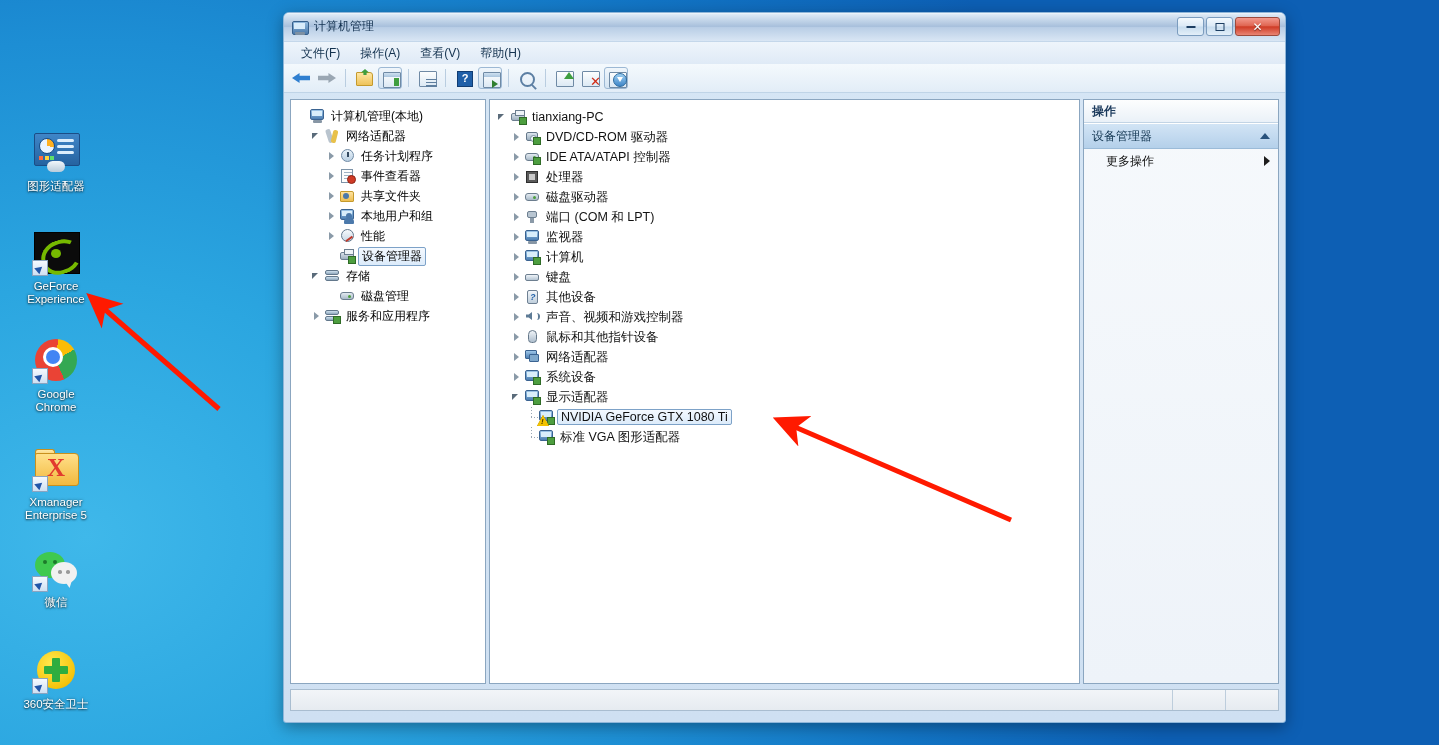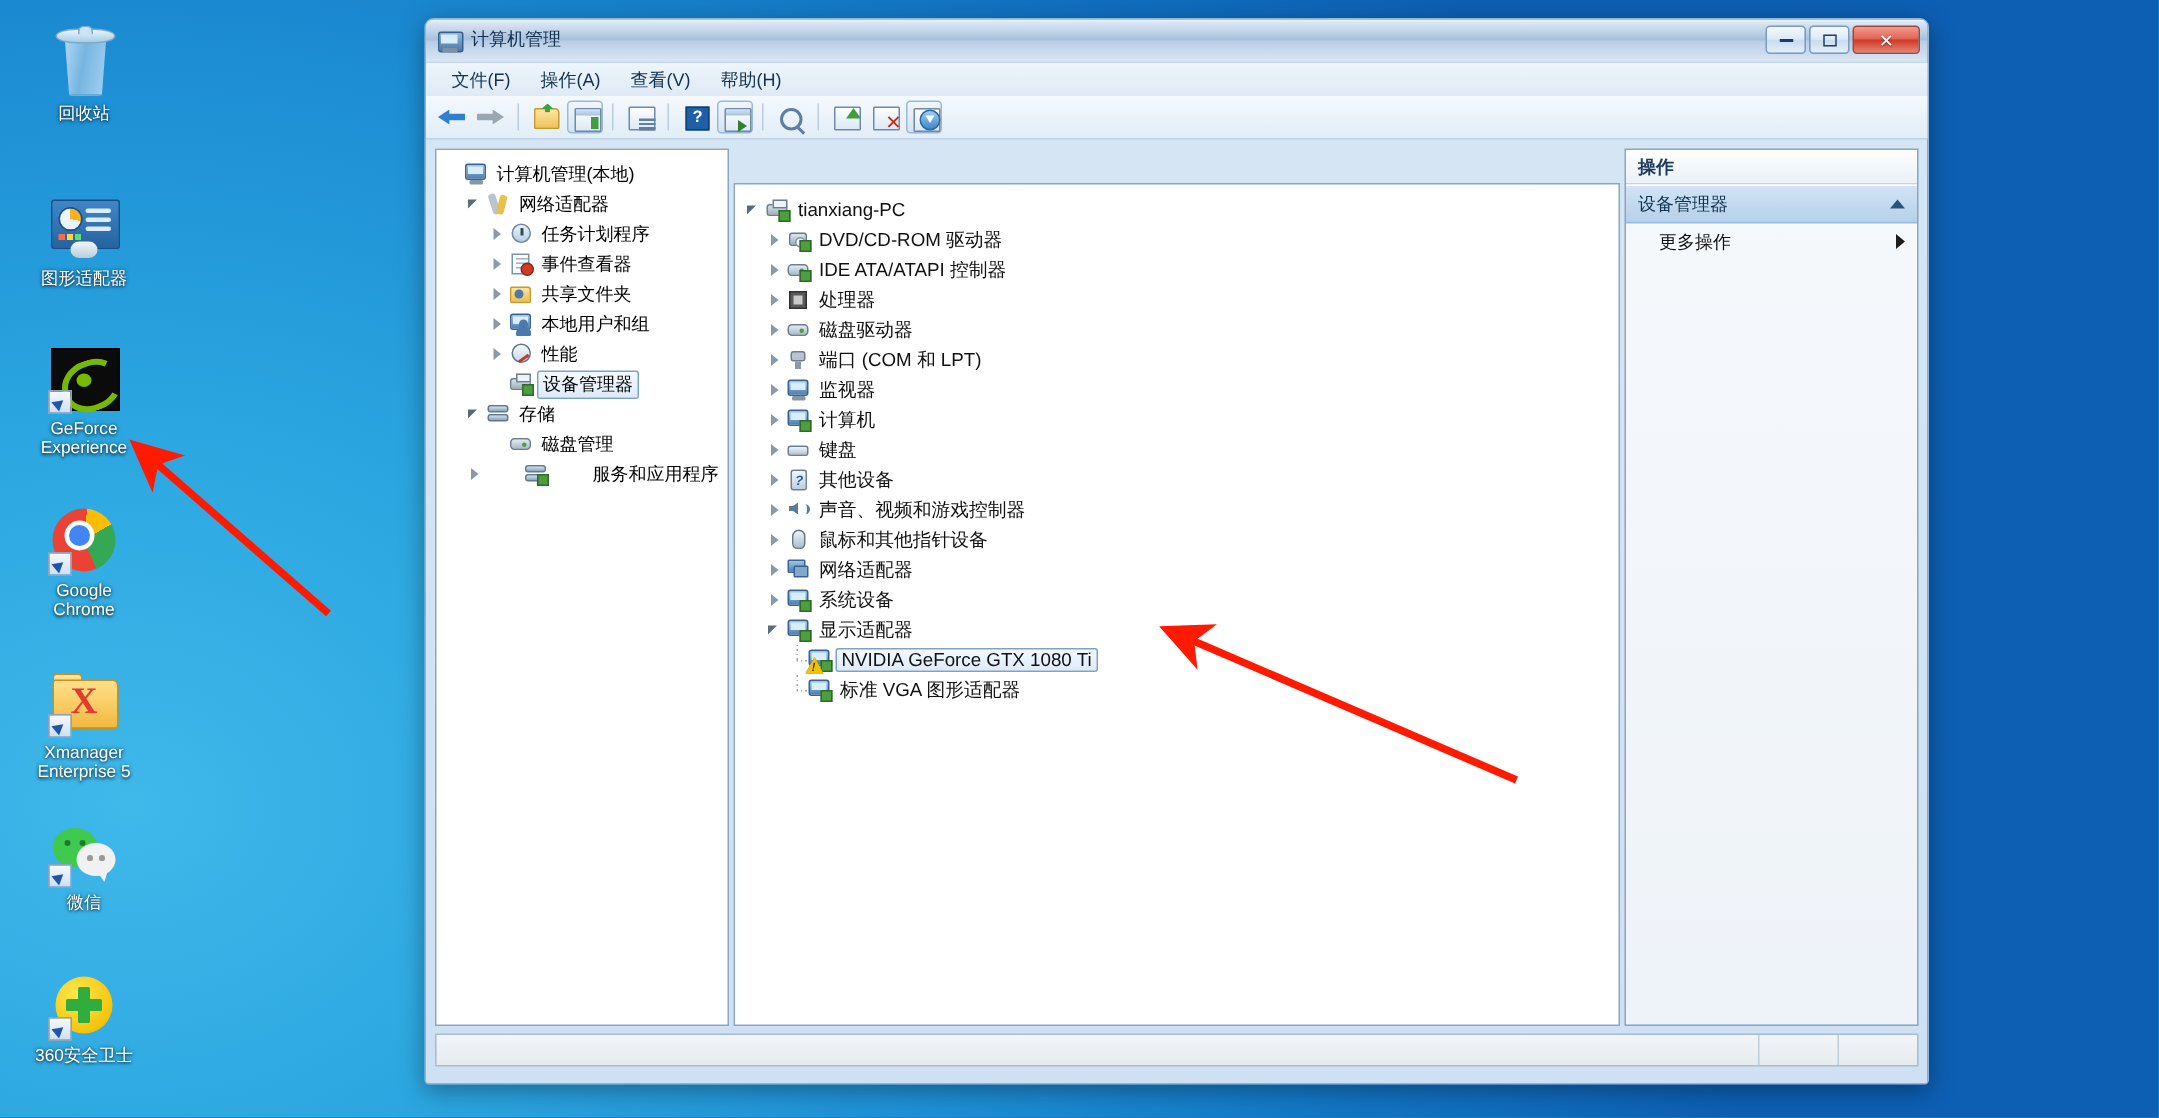--- a/index.html
+++ b/index.html
@@ -147,21 +147,21 @@
   .gl-x{position:absolute;right:1px;bottom:2px;color:#d02a14;font-size:13px;font-weight:bold;line-height:10px;}
   .gl-dn{position:absolute;right:0px;bottom:1px;width:12px;height:12px;border-radius:50%;
      background:linear-gradient(180deg,#9fd0f2,#3f86c8);border:1px solid #2b6a9f;}
   .gl-dn:after{content:"";position:absolute;left:3px;top:3px;width:0;height:0;
      border-top:5px solid #fff;border-left:3px solid transparent;border-right:3px solid transparent;}
 
   
   #wbody{display:flex;height:585px;margin:6px 6px 0 6px;gap:3px;}
   .pane{background:#fff;border:1px solid #8ba6c0;box-sizing:border-box;overflow:hidden;position:relative;}
   #pane-left{width:196px;}
-  #pane-mid{flex:1;margin-top:23px;}
+  #pane-mid{flex:1;}
   #pane-right{width:196px;background:linear-gradient(180deg,#f6f9fc,#eef3f9);}
 
   .tree{padding:6px 4px;font-size:12px;color:#000;}
   .node{display:flex;align-items:center;height:20px;white-space:nowrap;position:relative;}
   .exp{width:14px;height:20px;position:relative;flex:0 0 14px;}
   .exp.closed:after{content:"";position:absolute;left:4px;top:6px;width:0;height:0;
      border-left:5px solid transparent;border-top:4px solid transparent;border-bottom:4px solid transparent;
      border-left-color:#8a9aa8;}
   .exp.open:after{content:"";position:absolute;left:2px;top:7px;width:0;height:0;
      border-top:6px solid #5a6b7a;border-right:6px solid transparent;}
@@ -258,28 +258,20 @@
   .sb-b{width:52px;border-left:1px solid #bdcddc;}
   .sb-c{width:52px;border-left:1px solid #bdcddc;}
 
   #arrows{position:absolute;left:0;top:0;width:1439px;height:745px;pointer-events:none;}
 </style>
 </head>
 <body>
 
 <div id="desktop">
 
-  <div class="icon-cell" style="left:8px;top:18px;">
-    <div class="icon-art">
-      <div class="rb"></div>
-        <div class="rb-lid"></div>
-        <div class="rb-h"></div>
-    </div>
-    <span class="icon-label">回收站</span>
-  </div>
 
   <div class="icon-cell" style="left:8px;top:128px;">
     <div class="icon-art">
       <div class="cp-mon">
         <div class="cp-pie"></div>
         <div class="cp-ln" style="top:5px;"></div>
         <div class="cp-ln" style="top:11px;"></div>
         <div class="cp-ln" style="top:17px;"></div>
         <div class="cp-dots"></div>
       </div>
@@ -500,21 +492,21 @@
             </span>
             <span class="tlabel">存储</span>
           </div>
           <div class="node" style="padding-left: 30px;">
             <span class="exp "></span>
             <span class="tico">
               <i class="ic-hdd"></i>
             </span>
             <span class="tlabel">磁盘管理</span>
           </div>
-          <div class="node" style="padding-left: 15px; justify-content: space-between;">
+          <div class="node" style="padding-left: 15px;">
             <span class="exp closed"></span>
             <span class="tico">
               <i class="ic-stack"></i>
               <i class="ic-stack2"></i>
               <i class="ic-grn"></i>
             </span>
             <span class="tlabel">服务和应用程序</span>
           </div>
         </div>
     </div>

